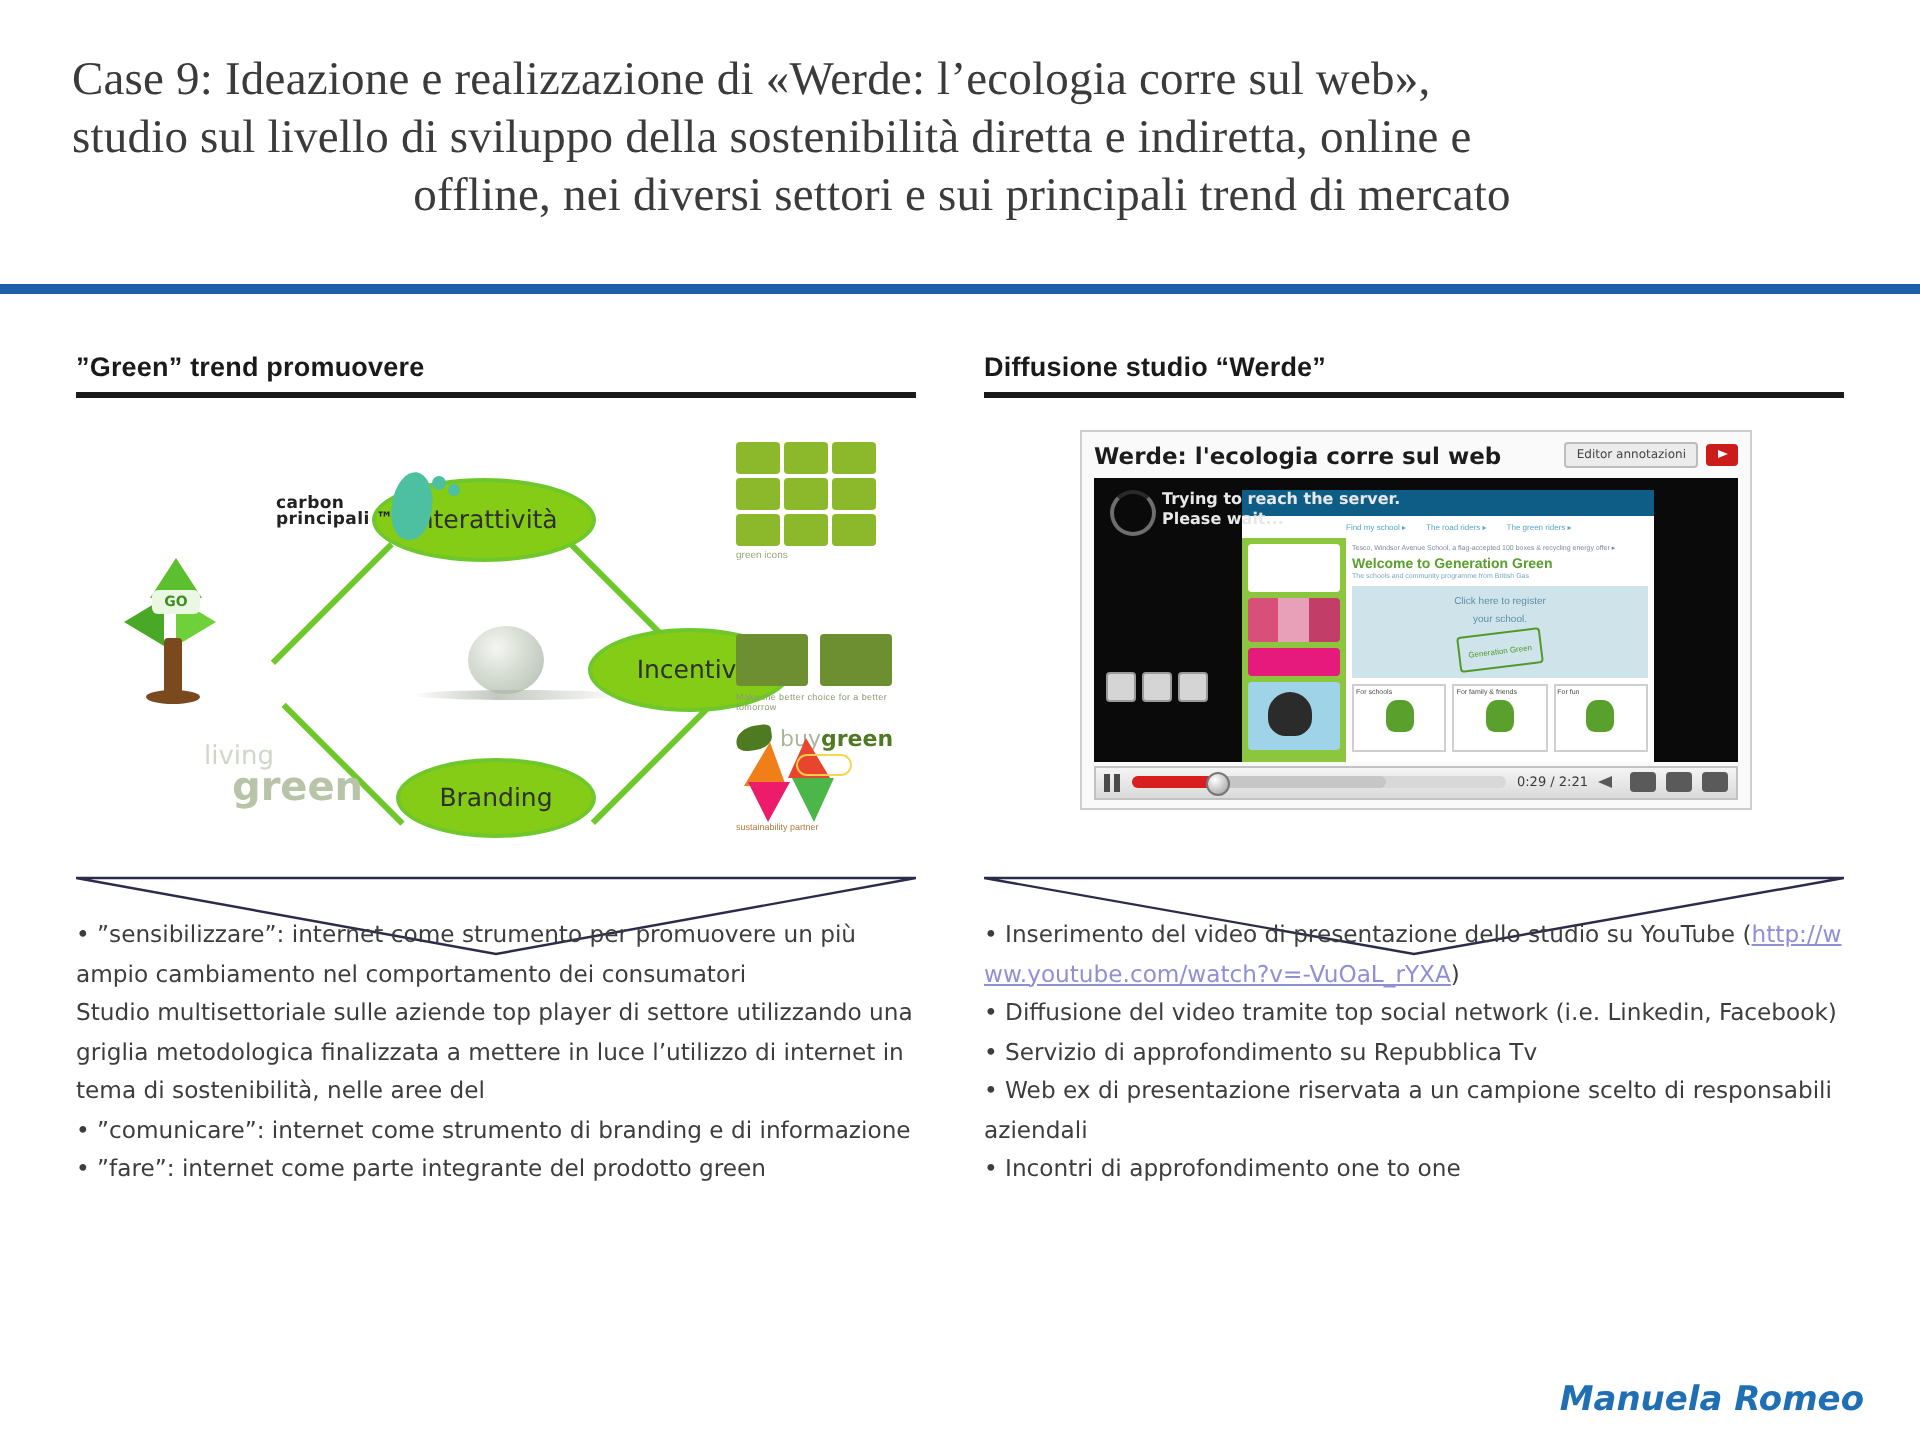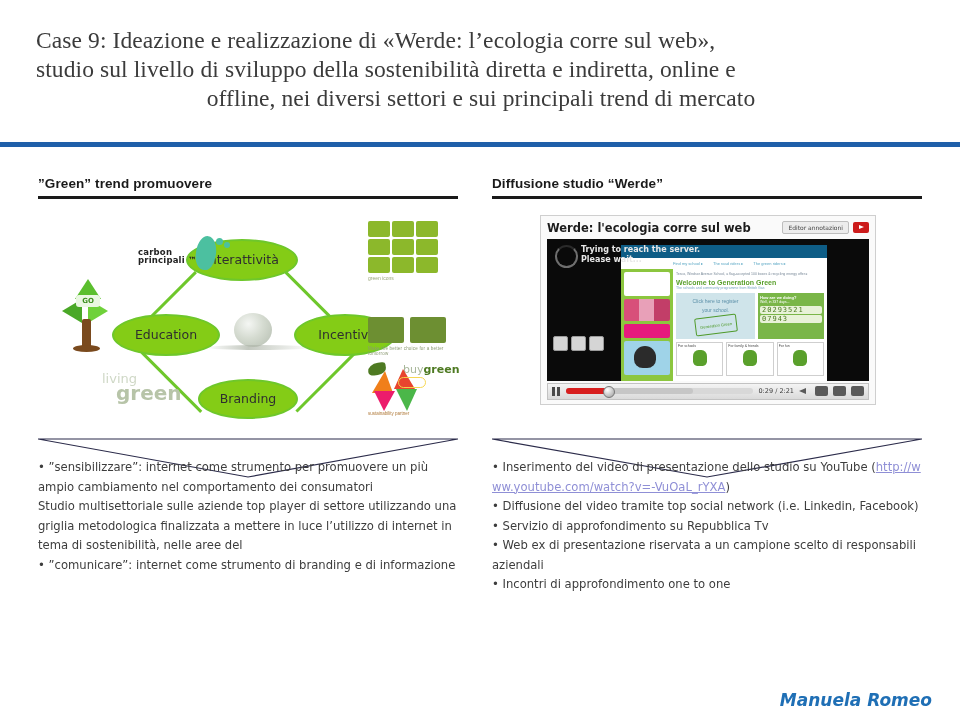--- a/index.html
+++ b/index.html
@@ -185,21 +185,21 @@
   .badge {
     width: 36px; height: 26px; background: #6d8f32; border-radius: 2px;
   }
   .badge-cap { font-size: 4.5px; color: #8b9a72; margin-top: 3px; letter-spacing: .2px; }
   .buy-wrap { display: flex; align-items: center; gap: 4px; margin-top: 7px; }
   .bird {
     width: 18px; height: 12px; background: #4e7a22;
     border-radius: 60% 20% 50% 30%; transform: rotate(-8deg);
   }
   .buy-text { font-size: 11px; font-family: "DejaVu Sans", sans-serif; }
-  .buy-text .b1 { color: #a8b79a; margin-left: 13px; }
+  .buy-text .b1 { color: #a8b79a; }
   .buy-text .b2 { color: #4e7a22; font-weight: bold; }
 
   .logo-olympic { left: 330px; top: 160px; width: 74px; height: 48px; }
   .oly { position: absolute; width: 0; height: 0; }
   .oly1 { left: 4px;  top: 2px;  border-left: 13px solid transparent; border-right: 8px solid transparent; border-bottom: 22px solid #f07f1a; }
   .oly2 { left: 26px; top: 0;   border-left: 9px solid transparent; border-right: 12px solid transparent; border-bottom: 20px solid #e8442e; }
   .oly3 { left: 6px;  top: 22px; border-left: 10px solid transparent; border-right: 11px solid transparent; border-top: 20px solid #ec1c6b; }
   .oly4 { left: 28px; top: 20px; border-left: 11px solid transparent; border-right: 10px solid transparent; border-top: 22px solid #4bb749; }
   .oly-rings {
     position: absolute; left: 30px; top: 8px; width: 26px; height: 9px;
@@ -447,23 +447,20 @@
       <div class="edge edge-tr"></div>
       <div class="edge edge-bl"></div>
       <div class="edge edge-br"></div>
 
       <div class="globe"></div>
       <div class="globe-shadow"></div>
 
       <div class="node node-top">
         <span>Interattività</span>
       </div>
-      <div class="node node-left">
-        <span>Education</span>
-      </div>
       <div class="node node-right">
         <span>Incentivi</span>
       </div>
       <div class="node node-bottom">
         <span>Branding</span>
       </div>
 
       <div class="logo logo-carbon">
         <div class="foot"></div>
         <div class="toe toe1"></div>
@@ -532,20 +529,21 @@
       <svg viewBox="0 0 420 42" preserveAspectRatio="none">
         <polygon points="0,2 420,2 210,40" fill="#ffffff" stroke="#2b2b4a" stroke-width="1.2"></polygon>
       </svg>
     </div>
   </div>
 
   <div class="body-text">
     <p>• ”sensibilizzare”: internet come strumento per promuovere un più ampio cambiamento nel comportamento dei consumatori</p>
     <p>Studio multisettoriale sulle aziende top player di settore utilizzando una griglia metodologica finalizzata a mettere in luce l’utilizzo di internet in tema di sostenibilità, nelle aree del</p>
     <p>• ”comunicare”: internet come strumento di branding e di informazione</p>
+    <p>• ”fare”: internet come parte integrante del prodotto green</p>
   </div>
 </div>
 
 <div class="panel panel-right">
   <div class="panel-heading">Diffusione studio “Werde”</div>
   <div class="panel-rule"></div>
 
   <div class="player">
     <div class="player-inner">
       <div class="player-titlebar">
@@ -580,26 +578,20 @@
             <div class="wc-main">
               <div class="wc-crumb">Tesco, Windsor Avenue School, a flag-accepted 100 boxes &amp; recycling energy   offer ▸</div>
               <div class="wc-h1">Welcome to Generation Green</div>
               <div class="wc-sub">The schools and community programme from British Gas</div>
               <div class="wc-row">
                 <div class="wc-register">
                   <div class="r-txt">Click here to register</div>
                   <div class="r-txt">your school.</div>
                   <div class="wc-stamp">Generation Green</div>
                 </div>
-                <div class="wc-panel">
-                  <div class="p-h">How are we doing?</div>
-                  <div class="p-s">Well, in 337 days...</div>
-                  <div class="wc-digits">20293521</div>
-                  <div class="wc-digits">07943</div>
-                </div>
               </div>
               <div class="wc-cards">
                 <div class="wc-card">
                   <span>For schools</span>
                   <div class="c-ico"></div>
                 </div>
                 <div class="wc-card">
                   <span>For family &amp; friends</span>
                   <div class="c-ico"></div>
                 </div>

